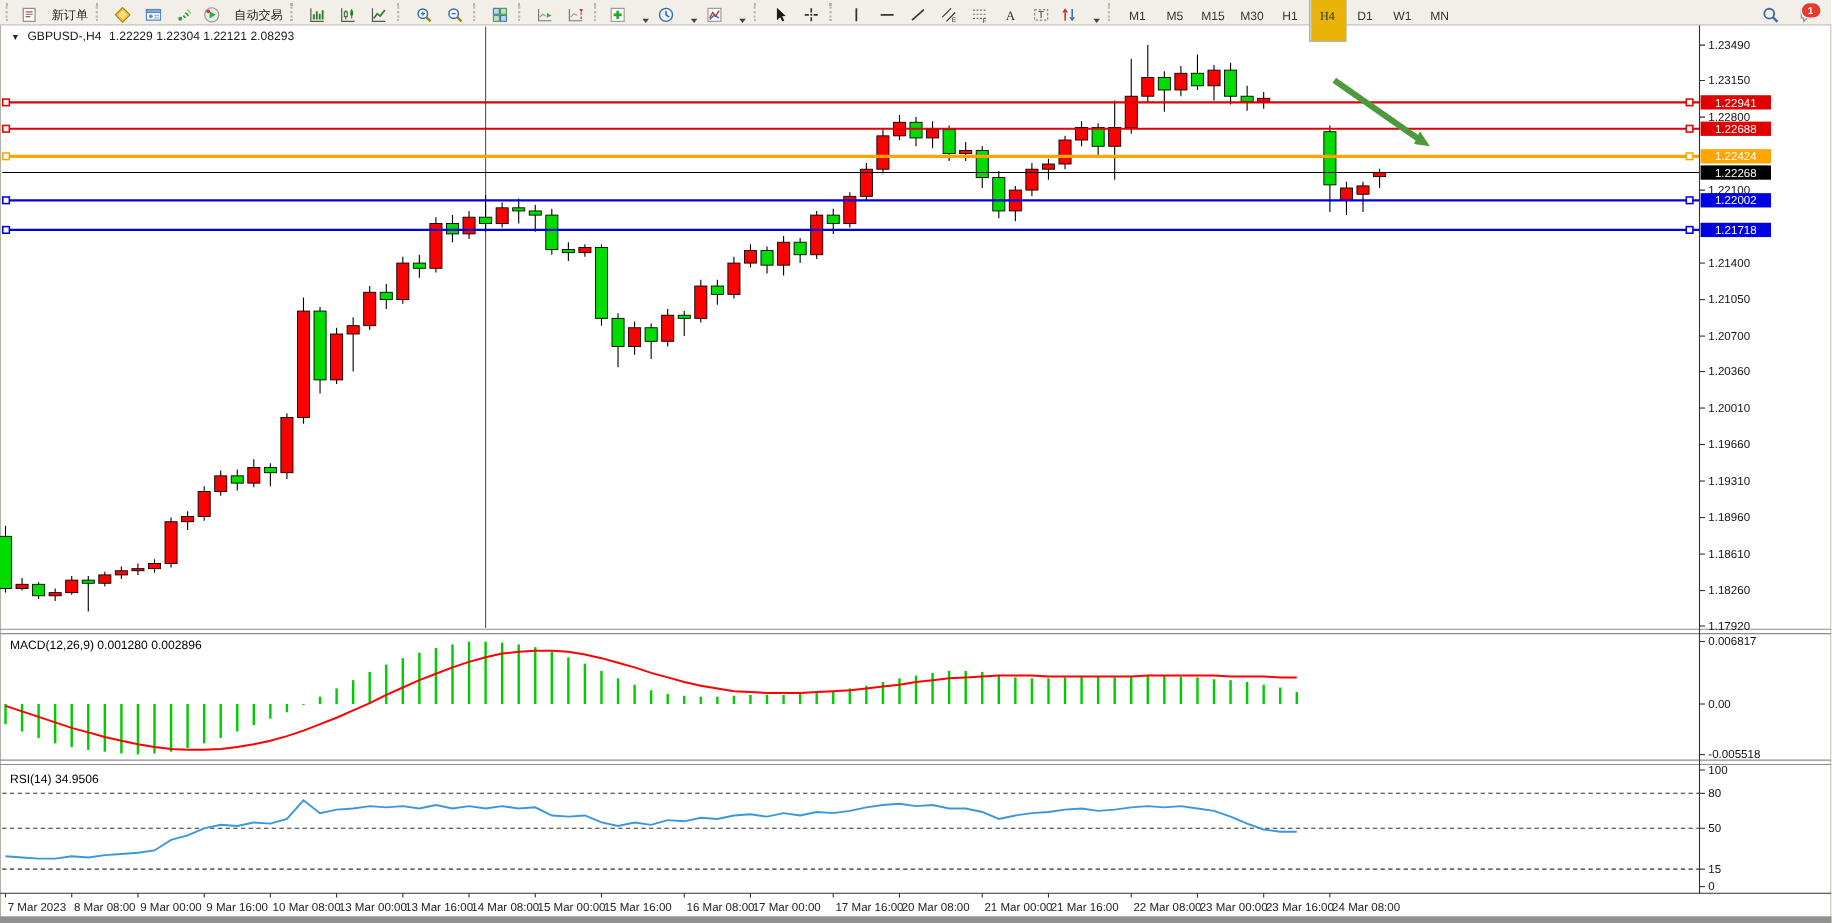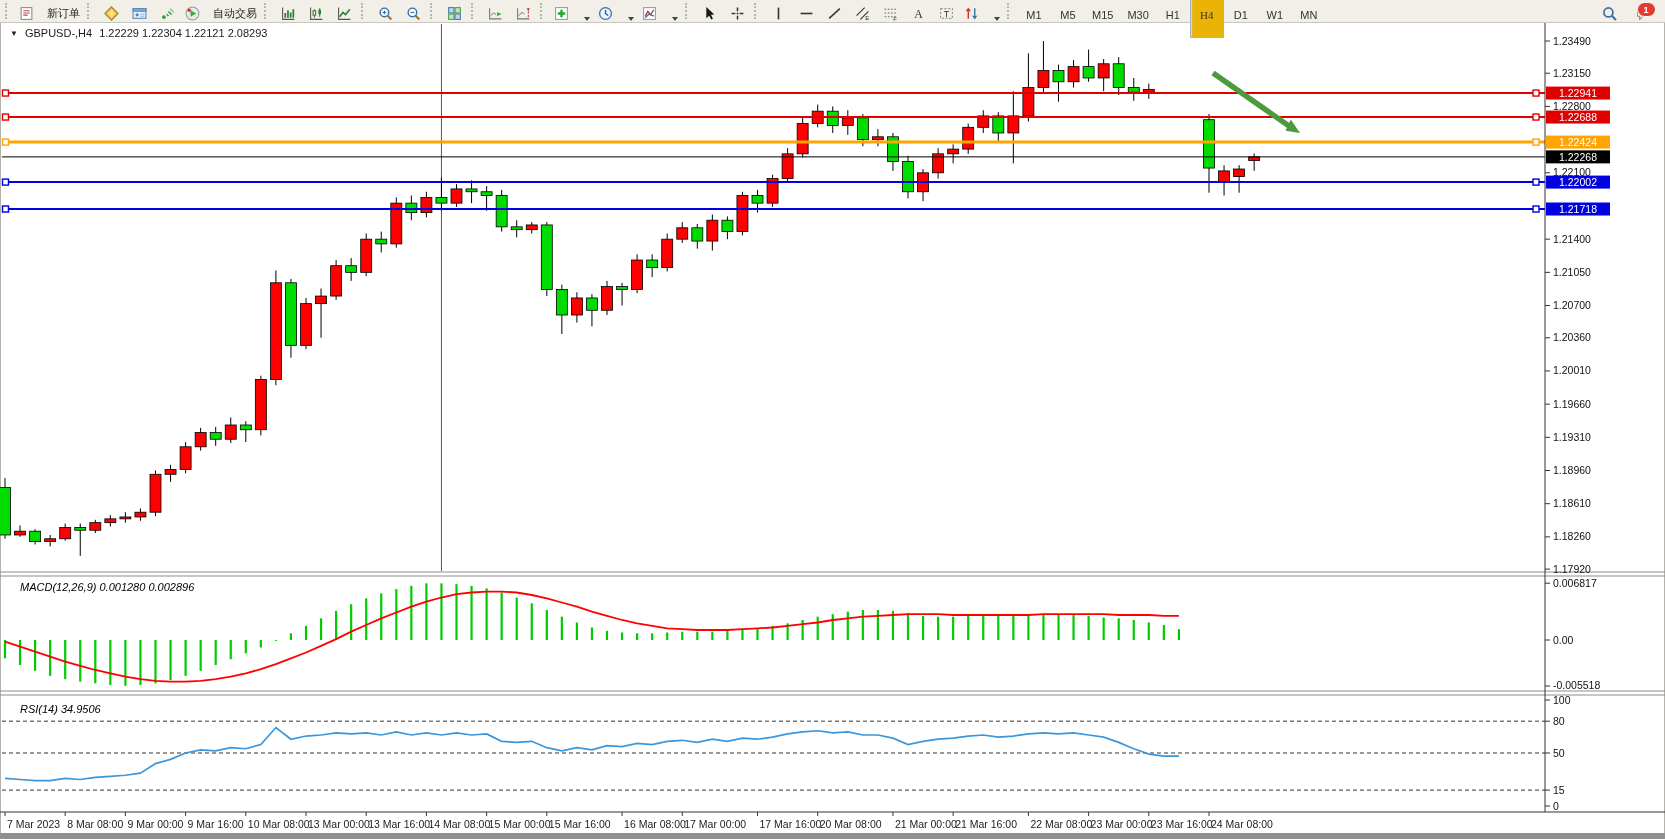--- a/index.html
+++ b/index.html
@@ -20,21 +20,21 @@
   .chat-wrap{position:relative;}
   .chat-badge{position:absolute;top:-4px;right:-5px;min-width:13px;height:13px;border-radius:8px;
     background:#e53a2e;color:#fff;font-size:9px;font-weight:bold;display:flex;
     align-items:center;justify-content:center;padding:0 2px;border:1px solid #fff;}
   
   .chart-window{position:absolute;top:22px;left:0;width:1429px;height:817px;background:#fff;}
   #chart-svg{position:absolute;top:0;left:0;}
   .chart-title{position:absolute;top:5px;left:10px;font-size:11px;color:#1a1a1a;
     display:flex;align-items:center;gap:7px;z-index:3;}
   .chart-title .tri{font-size:8px;color:#222;}
-  .pane-label{position:absolute;left:20px;font-size:11px;color:#000;z-index:3;font-style:italic;}
+  .pane-label{position:absolute;left:9px;font-size:11px;color:#000;z-index:3;}
   #macd-label{top:559px;}
   #rsi-label{top:681px;}
   .bottom-strip{position:absolute;left:0;bottom:0;width:1665px;height:6px;background:#909090;}
 </style>
 </head>
 <body>
 
 <div class="toolbar" id="toolbar">
     <div class="tb-grip"></div>
     <div class="tb-btn">

